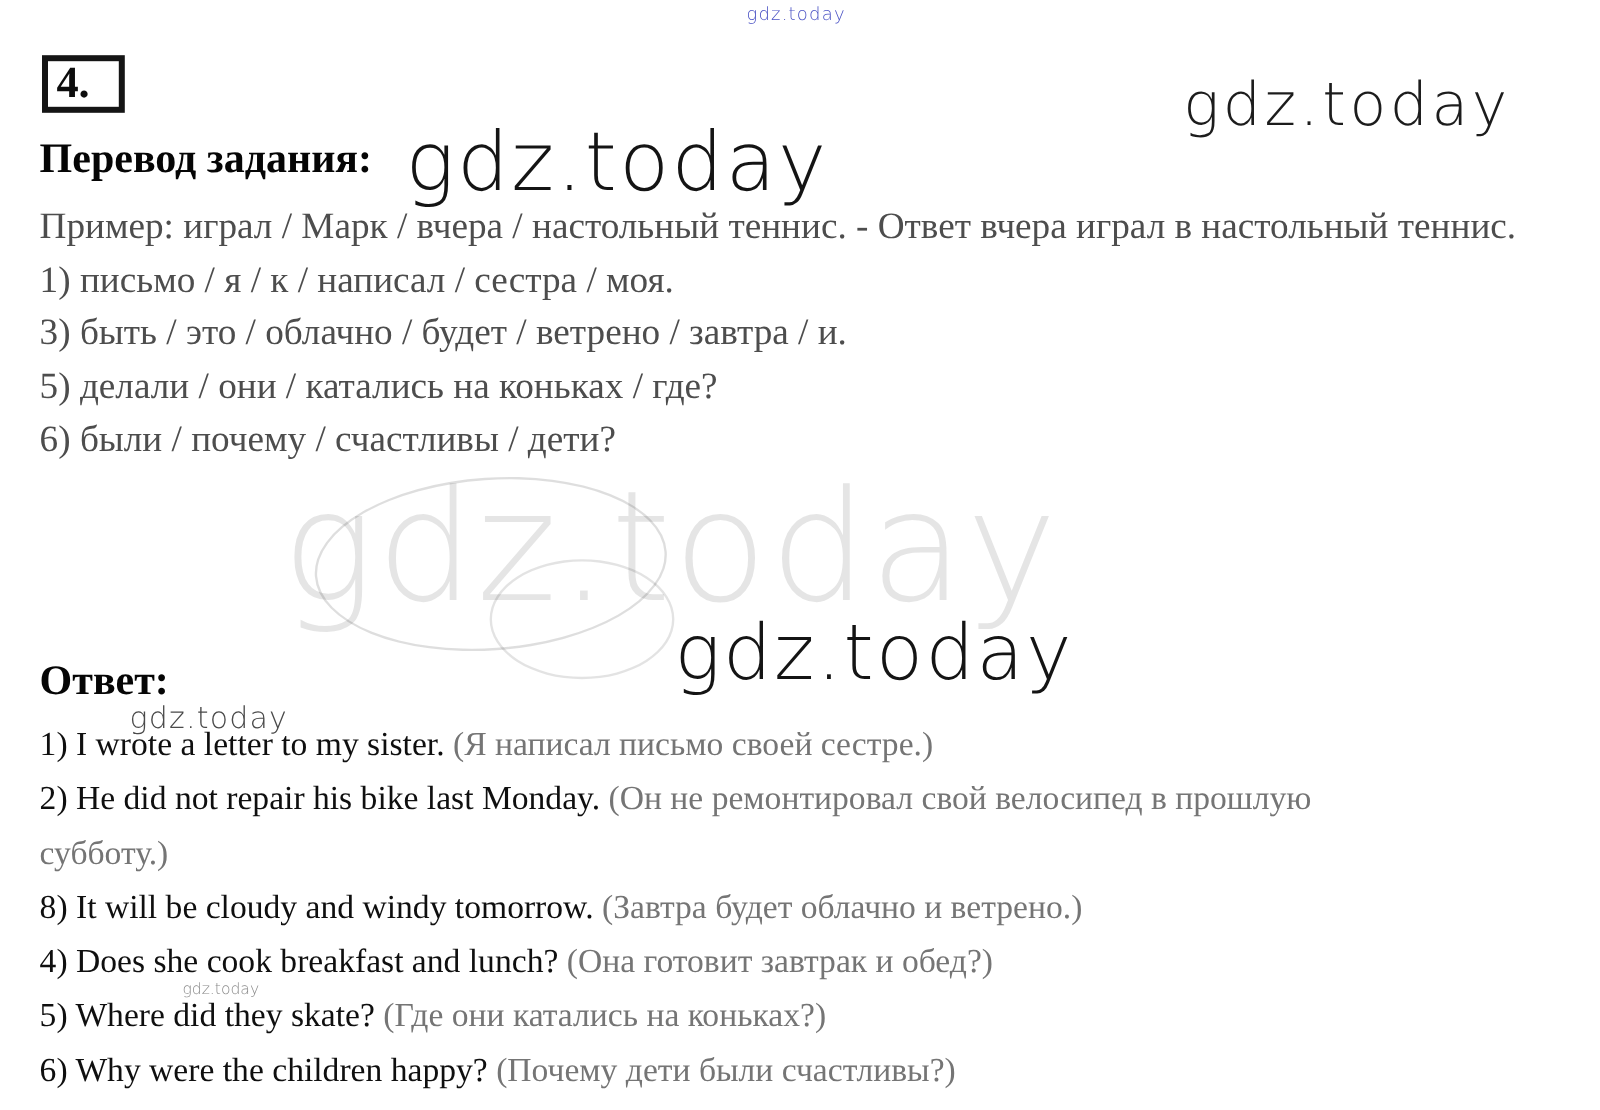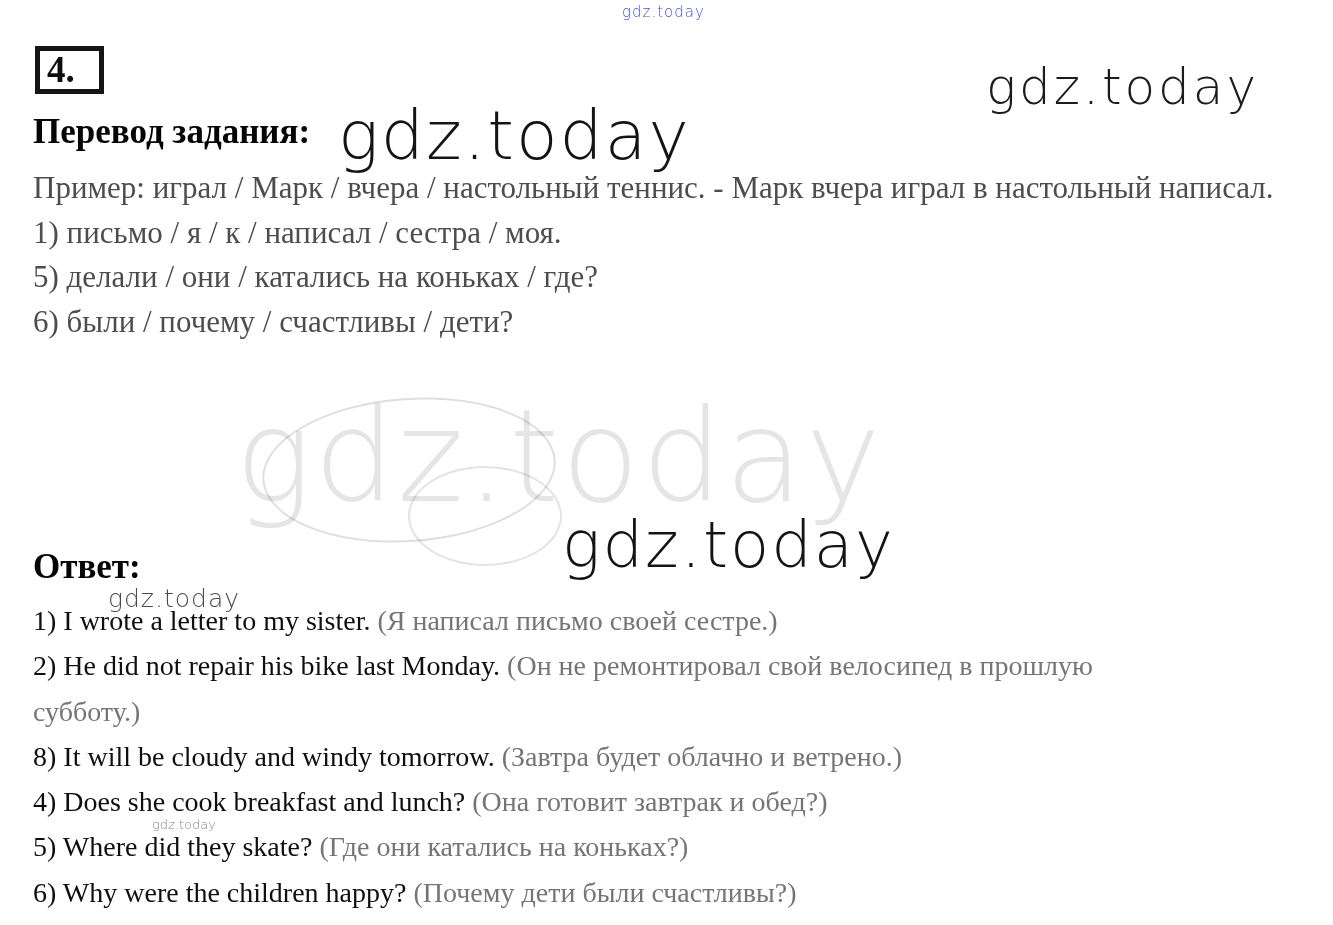--- a/index.html
+++ b/index.html
@@ -133,22 +133,23 @@
 <div class="abs wm wm-answer-small">gdz.today</div>
 <div class="abs wm wm-item4-small">gdz.today</div>
 
 <div class="abs task-box">
   <span>4.</span>
 </div>
 
 <div class="abs section-heading heading-translation">Перевод задания:</div>
 
 <div class="abs task-block">
-  <div class="task-example">Пример: играл / Марк / вчера / настольный теннис. - Марк вчера играл в настольный написал.</div>
+  <div class="task-example">Пример: играл / Марк / вчера / настольный теннис. - Ответ вчера играл в настольный теннис.</div>
   <div class="task-line">1) письмо / я / к / написал / сестра / моя.</div>
+  <div class="task-line">3) быть / это / облачно / будет / ветрено / завтра / и.</div>
   <div class="task-line">5) делали / они / катались на коньках / где?</div>
   <div class="task-line">6) были / почему / счастливы / дети?</div>
 </div>
 
 <div class="abs section-heading heading-answer">Ответ:</div>
 
 <div class="abs answer-block">
   <div class="ans-line"><span class="ans-en">1) I wrote a letter to my sister.</span> <span class="ans-ru">(Я написал письмо своей сестре.)</span></div>
   <div class="ans-line"><span class="ans-en">2) He did not repair his bike last Monday.</span> <span class="ans-ru">(Он не ремонтировал свой велосипед в прошлую субботу.)</span></div>
   <div class="ans-line"><span class="ans-en">8) It will be cloudy and windy tomorrow.</span> <span class="ans-ru">(Завтра будет облачно и ветрено.)</span></div>

